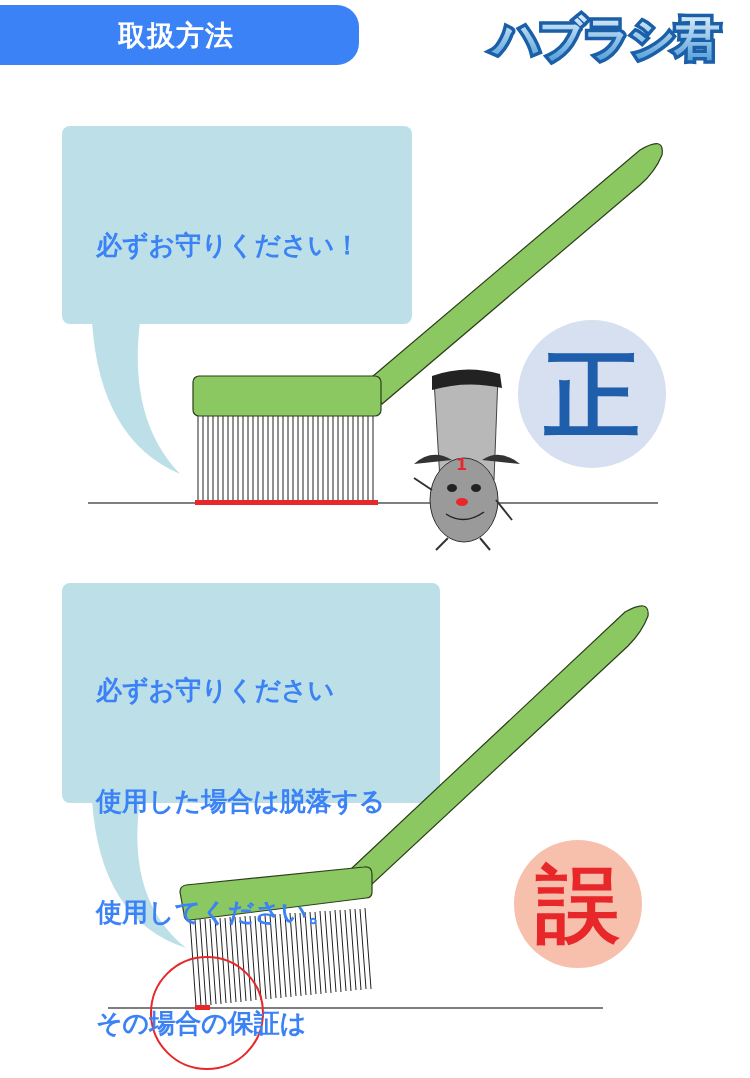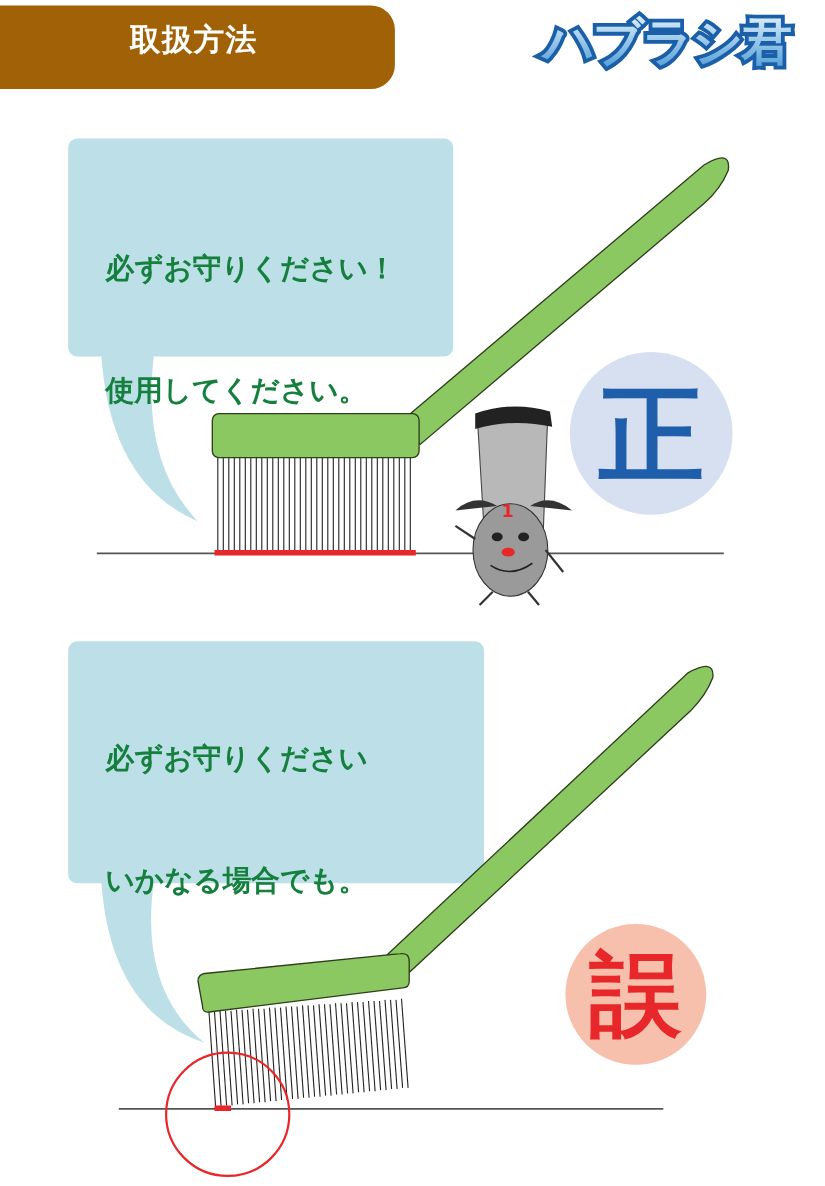--- a/index.html
+++ b/index.html
@@ -1,24 +1,24 @@
 <!DOCTYPE html>
 <html><head>
   <meta charset="utf-8">
   <style>
     html, body { margin: 0; padding: 0; background: #ffffff; }
     body { width: 750px; height: 1078px; position: relative; overflow: hidden;
            font-family: "DejaVu Sans", sans-serif; }
-    .header-pill { position: absolute; left: 0; top: 5px; width: 359px; height: 76px;
-      background: #a16207; border-radius: 0 22px 22px 0; }
+    .header-pill { position: absolute; left: 0; top: 5px; width: 359px; height: 60px;
+      background: #3b82f6; border-radius: 0 22px 22px 0; }
     .header-pill span { position: absolute; left: 118px; top: 12px; color: #ffffff;
       font-size: 28px; font-weight: bold; letter-spacing: 1px; }
     .logo { position: absolute; left: 468px; top: 6px; width: 276px; height: 62px; }
     .art { position: absolute; left: 0; top: 0; width: 750px; height: 1078px; }
-    .bubble-text { position: absolute; font-size: 26px; font-weight: bold; color: #15803d;
+    .bubble-text { position: absolute; font-size: 26px; font-weight: bold; color: #3b82f6;
       line-height: 37px; white-space: pre; }
     .bubble-text div { height: 37px; }
     .verdict { position: absolute; font-weight: bold; text-align: center; }
   </style>
 </head>
 <body>
 
 <div class="header-pill">
   <span>取扱方法</span>
 </div>
@@ -158,22 +158,23 @@
     </g>
     <path d="M186 885 L364 867 Q372 866 372 874 L372 892 Q372 898 366 898 L190 920 Q184 921 184 914 L180 892 Q180 886 186 885 Z" fill="#8cc862" stroke="#2c3e1a" stroke-width="1.2"></path>
     <rect x="195" y="1005" width="15" height="5" fill="#e8272a"></rect>
     <circle cx="207" cy="1013" r="56" fill="none" stroke="#e8272a" stroke-width="2"></circle>
     <circle cx="578" cy="904" r="64" fill="#f7c0ad"></circle>
   </g>
 </svg>
 
 <div class="bubble-text" style="left:96px; top:153px;">
   <div>必ずお守りください！</div>
-  <div>使用してください。</div>
 </div>
 <div class="bubble-text" style="left:96px; top:598px;">
   <div>必ずお守りください</div>
-  <div>いかなる場合でも。</div>
+  <div>使用した場合は脱落する</div>
+  <div>使用してください。</div>
+  <div>その場合の保証は</div>
   
 </div>
 
 <div class="verdict" style="left:520px; top:340px; width:144px; font-size:96px; color:#1f5eab; line-height:110px;">正</div>
 <div class="verdict" style="left:514px; top:850px; width:128px; font-size:84px; color:#e8272a; line-height:108px;">誤</div>
 
 </body></html>

